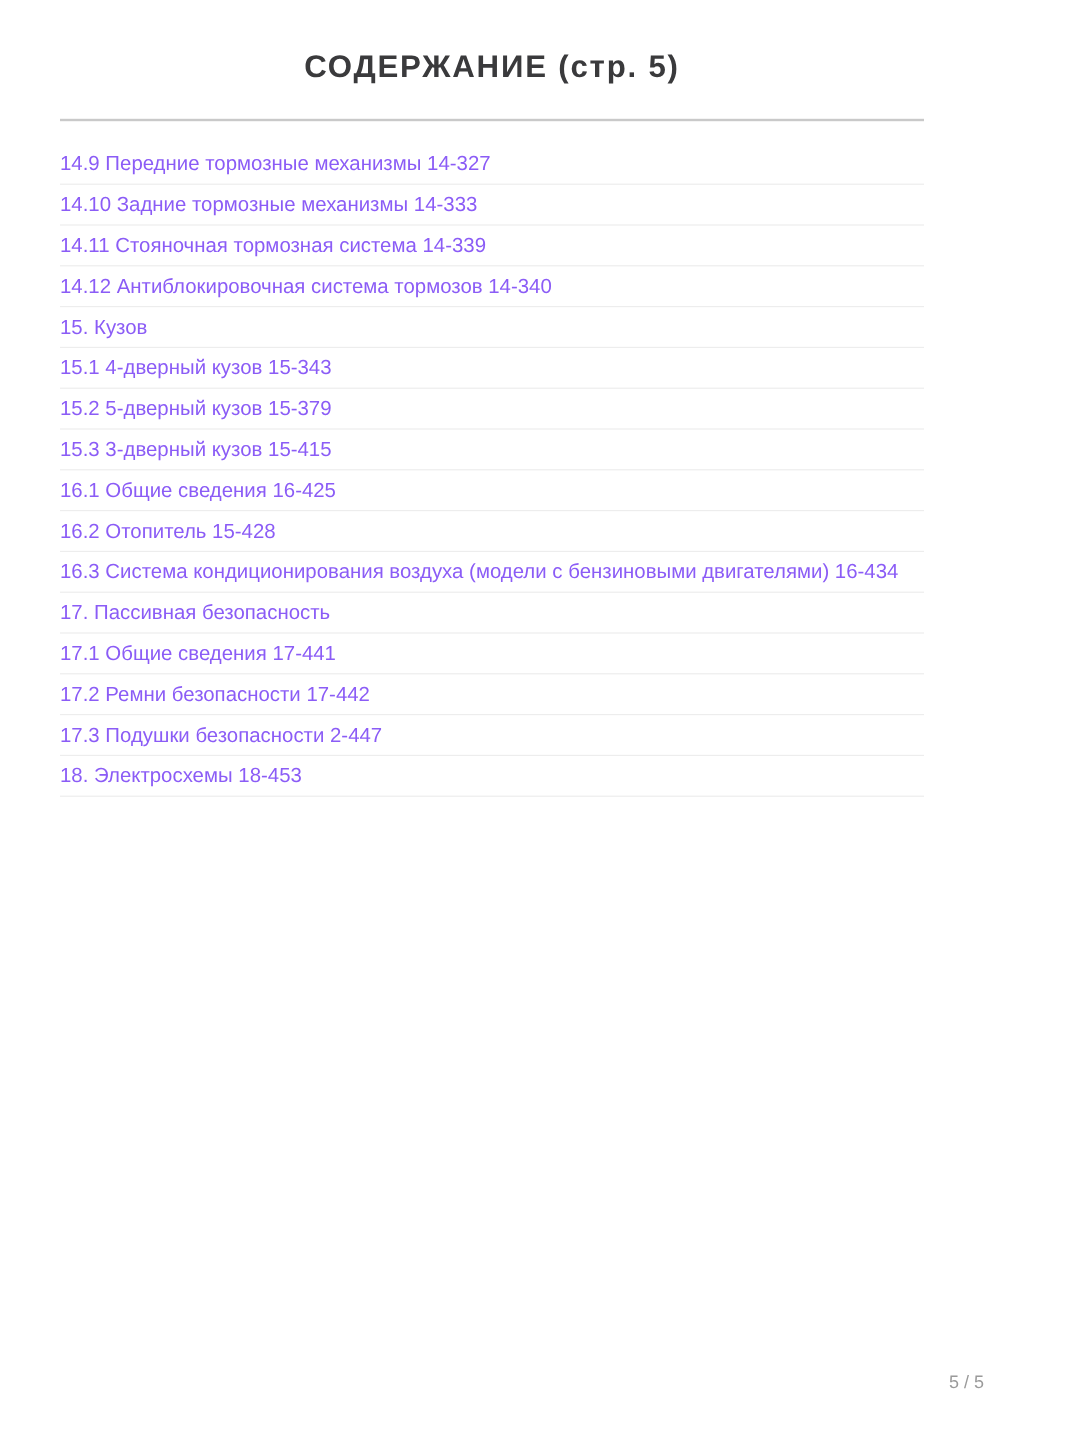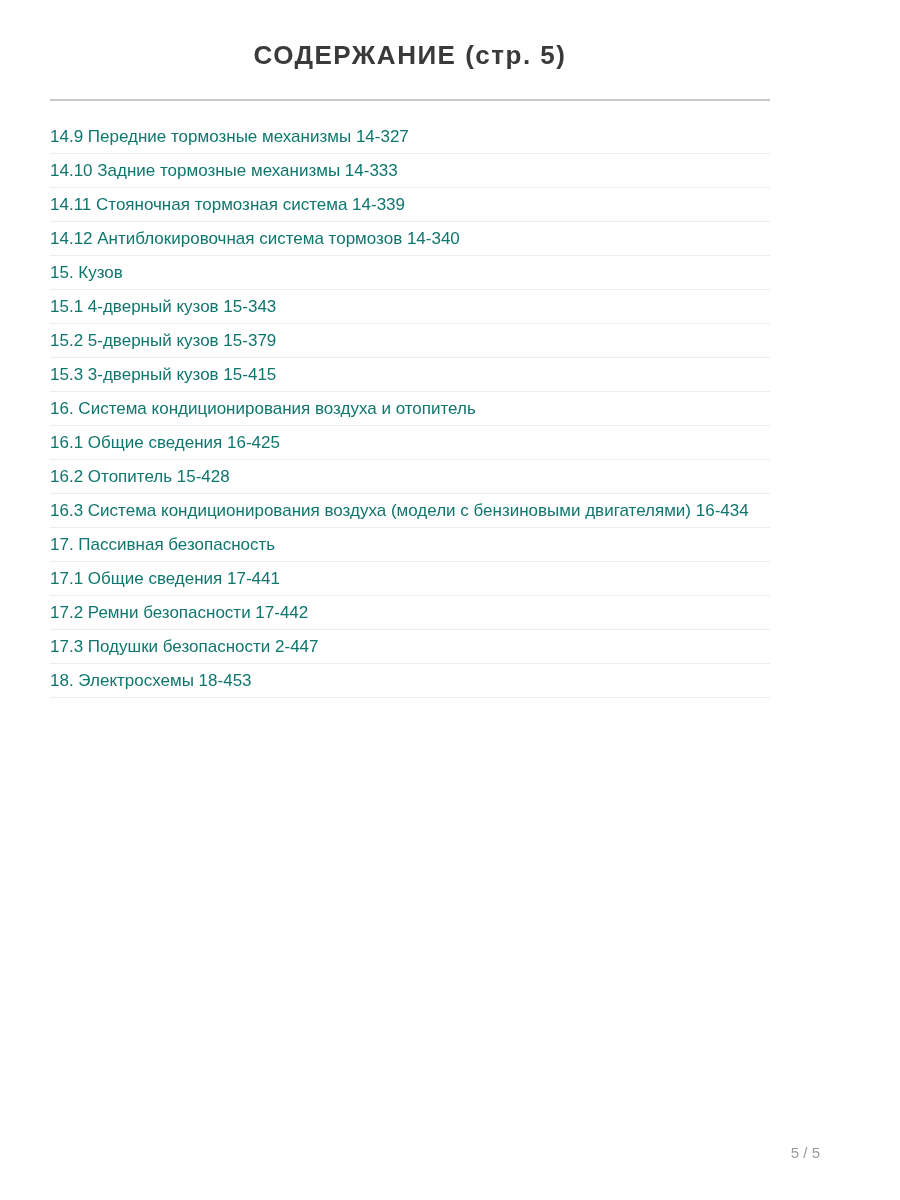--- a/index.html
+++ b/index.html
@@ -34,21 +34,21 @@
   .toc-row {
     height: 34px;
     display: flex;
     align-items: center;
     border-bottom: 1px solid #ededed;
     cursor: pointer;
   }
   .toc-row span {
     font-size: 17px;
     line-height: 22px;
-    color: #0f766e;
+    color: #8b5cf6;
     white-space: nowrap;
   }
   .page-indicator {
     position: absolute;
     top: 1143px;
     left: 0;
     width: 100%;
     text-align: right;
     font-size: 15px;
     line-height: 20px;
@@ -83,23 +83,20 @@
     <div class="toc-row">
         <span>15.1 4-дверный кузов 15-343</span>
       </div>
     <div class="toc-row">
         <span>15.2 5-дверный кузов 15-379</span>
       </div>
     <div class="toc-row">
         <span>15.3 3-дверный кузов 15-415</span>
       </div>
     <div class="toc-row">
-        <span>16. Система кондиционирования воздуха и отопитель</span>
-      </div>
-    <div class="toc-row">
         <span>16.1 Общие сведения 16-425</span>
       </div>
     <div class="toc-row">
         <span>16.2 Отопитель 15-428</span>
       </div>
     <div class="toc-row">
         <span>16.3 Система кондиционирования воздуха (модели с бензиновыми двигателями) 16-434</span>
       </div>
     <div class="toc-row">
         <span>17. Пассивная безопасность</span>

